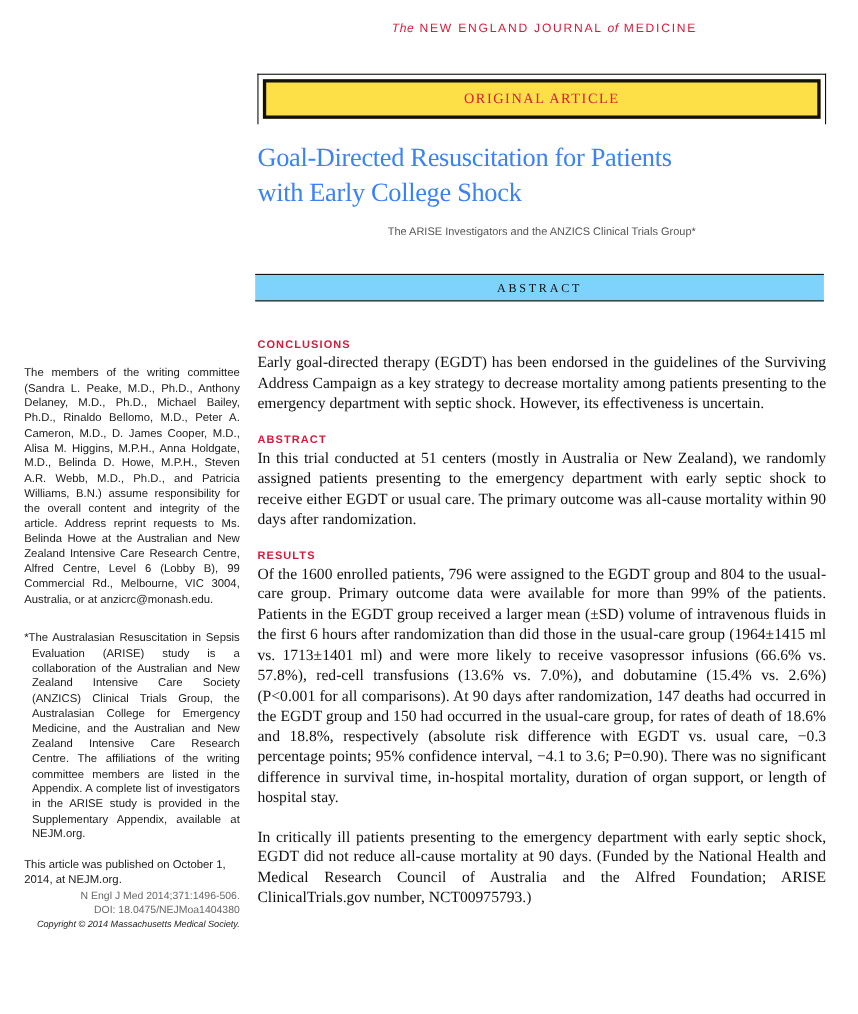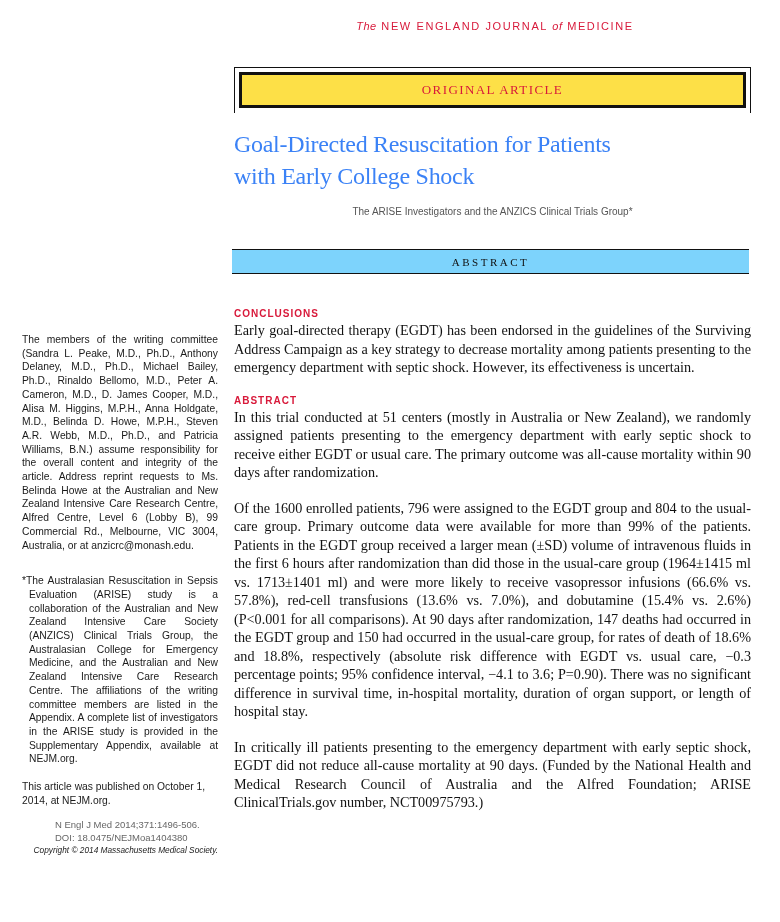--- a/index.html
+++ b/index.html
@@ -53,22 +53,22 @@
   }
   .section-body { text-align: justify; hyphens: manual; }
 
   .side-col {
     position: absolute; left: 22px; top: 333px; width: 196px;
     font-family: "Liberation Sans", sans-serif; font-size: 10.3px; line-height: 13.7px; color: #1a1a1a;
   }
   .side-col p { margin: 0; text-align: justify; }
   .side-col .committee { margin-bottom: 22px; }
   .side-col .footnote { margin-bottom: 14px; text-indent: -7px; padding-left: 7px; }
-  .side-col .published { margin-bottom: 10px; text-align: left; }
-  .side-col .cite { color: #666; font-size: 9.5px; line-height: 13px; text-align: left; margin-left: 33px; }
+  .side-col .published { text-align: left; }
+  .side-col .cite { color: #666; font-size: 9.5px; line-height: 13px; text-align: right; }
   .side-col .copyright { font-style: italic; font-size: 8.3px; line-height: 13px; text-align: right; color: #222; }
 </style>
 </head>
 <body>
 
 <div class="journal-header">
   <span class="it">The</span>
   <span>NEW ENGLAND JOURNAL</span>
   <span class="it">of</span>
   <span>MEDICINE</span>
@@ -89,20 +89,21 @@
 <div class="main-col">
   <div class="section">
     <div class="section-head">CONCLUSIONS</div>
     <div class="section-body">Early goal-directed therapy (EGDT) has been endorsed in the guidelines of the Surviving Address Campaign as a key strategy to decrease mortality among patients presenting to the emergency department with septic shock. However, its effectiveness is uncertain.</div>
   </div>
   <div class="section">
     <div class="section-head">ABSTRACT</div>
     <div class="section-body">In this trial conducted at 51 centers (mostly in Australia or New Zealand), we randomly assigned patients presenting to the emergency department with early septic shock to receive either EGDT or usual care. The primary outcome was all-cause mortality within 90 days after randomization.</div>
   </div>
   <div class="section">
+    <div class="section-head">RESULTS</div>
     <div class="section-body">Of the 1600 enrolled patients, 796 were assigned to the EGDT group and 804 to the usual-care group. Primary outcome data were available for more than 99% of the patients. Patients in the EGDT group received a larger mean (±SD) volume of intravenous fluids in the first 6 hours after randomization than did those in the usual-care group (1964±1415 ml vs. 1713±1401 ml) and were more likely to receive vasopressor infusions (66.6% vs. 57.8%), red-cell transfusions (13.6% vs. 7.0%), and dobutamine (15.4% vs. 2.6%) (P&lt;0.001 for all comparisons). At 90 days after randomization, 147 deaths had occurred in the EGDT group and 150 had occurred in the usual-care group, for rates of death of 18.6% and 18.8%, respectively (absolute risk difference with EGDT vs. usual care, −0.3 percentage points; 95% confidence interval, −4.1 to 3.6; P=0.90). There was no significant difference in survival time, in-hospital mortality, duration of organ support, or length of hospital stay.</div>
   </div>
   <div class="section">
     <div class="section-body">In critically ill patients presenting to the emergency department with early septic shock, EGDT did not reduce all-cause mortality at 90 days. (Funded by the National Health and Medical Research Council of Australia and the Alfred Foundation; ARISE ClinicalTrials.gov number, NCT00975793.)</div>
   </div>
 </div>
 
 <div class="side-col">
   <p class="committee">The members of the writing committee (Sandra L. Peake, M.D., Ph.D., Anthony Delaney, M.D., Ph.D., Michael Bailey, Ph.D., Rinaldo Bellomo, M.D., Peter A. Cameron, M.D., D. James Cooper, M.D., Alisa M. Higgins, M.P.H., Anna Holdgate, M.D., Belinda D. Howe, M.P.H., Steven A.R. Webb, M.D., Ph.D., and Patricia Williams, B.N.) assume responsibility for the overall content and integrity of the article. Address reprint requests to Ms. Belinda Howe at the Australian and New Zealand Intensive Care Research Centre, Alfred Centre, Level 6 (Lobby B), 99 Commercial Rd., Melbourne, VIC 3004, Australia, or at anzicrc@monash.edu.</p>
   <p class="footnote">*The Australasian Resuscitation in Sepsis Evaluation (ARISE) study is a collaboration of the Australian and New Zealand Intensive Care Society (ANZICS) Clinical Trials Group, the Australasian College for Emergency Medicine, and the Australian and New Zealand Intensive Care Research Centre. The affiliations of the writing committee members are listed in the Appendix. A complete list of investigators in the ARISE study is provided in the Supplementary Appendix, available at NEJM.org.</p>

